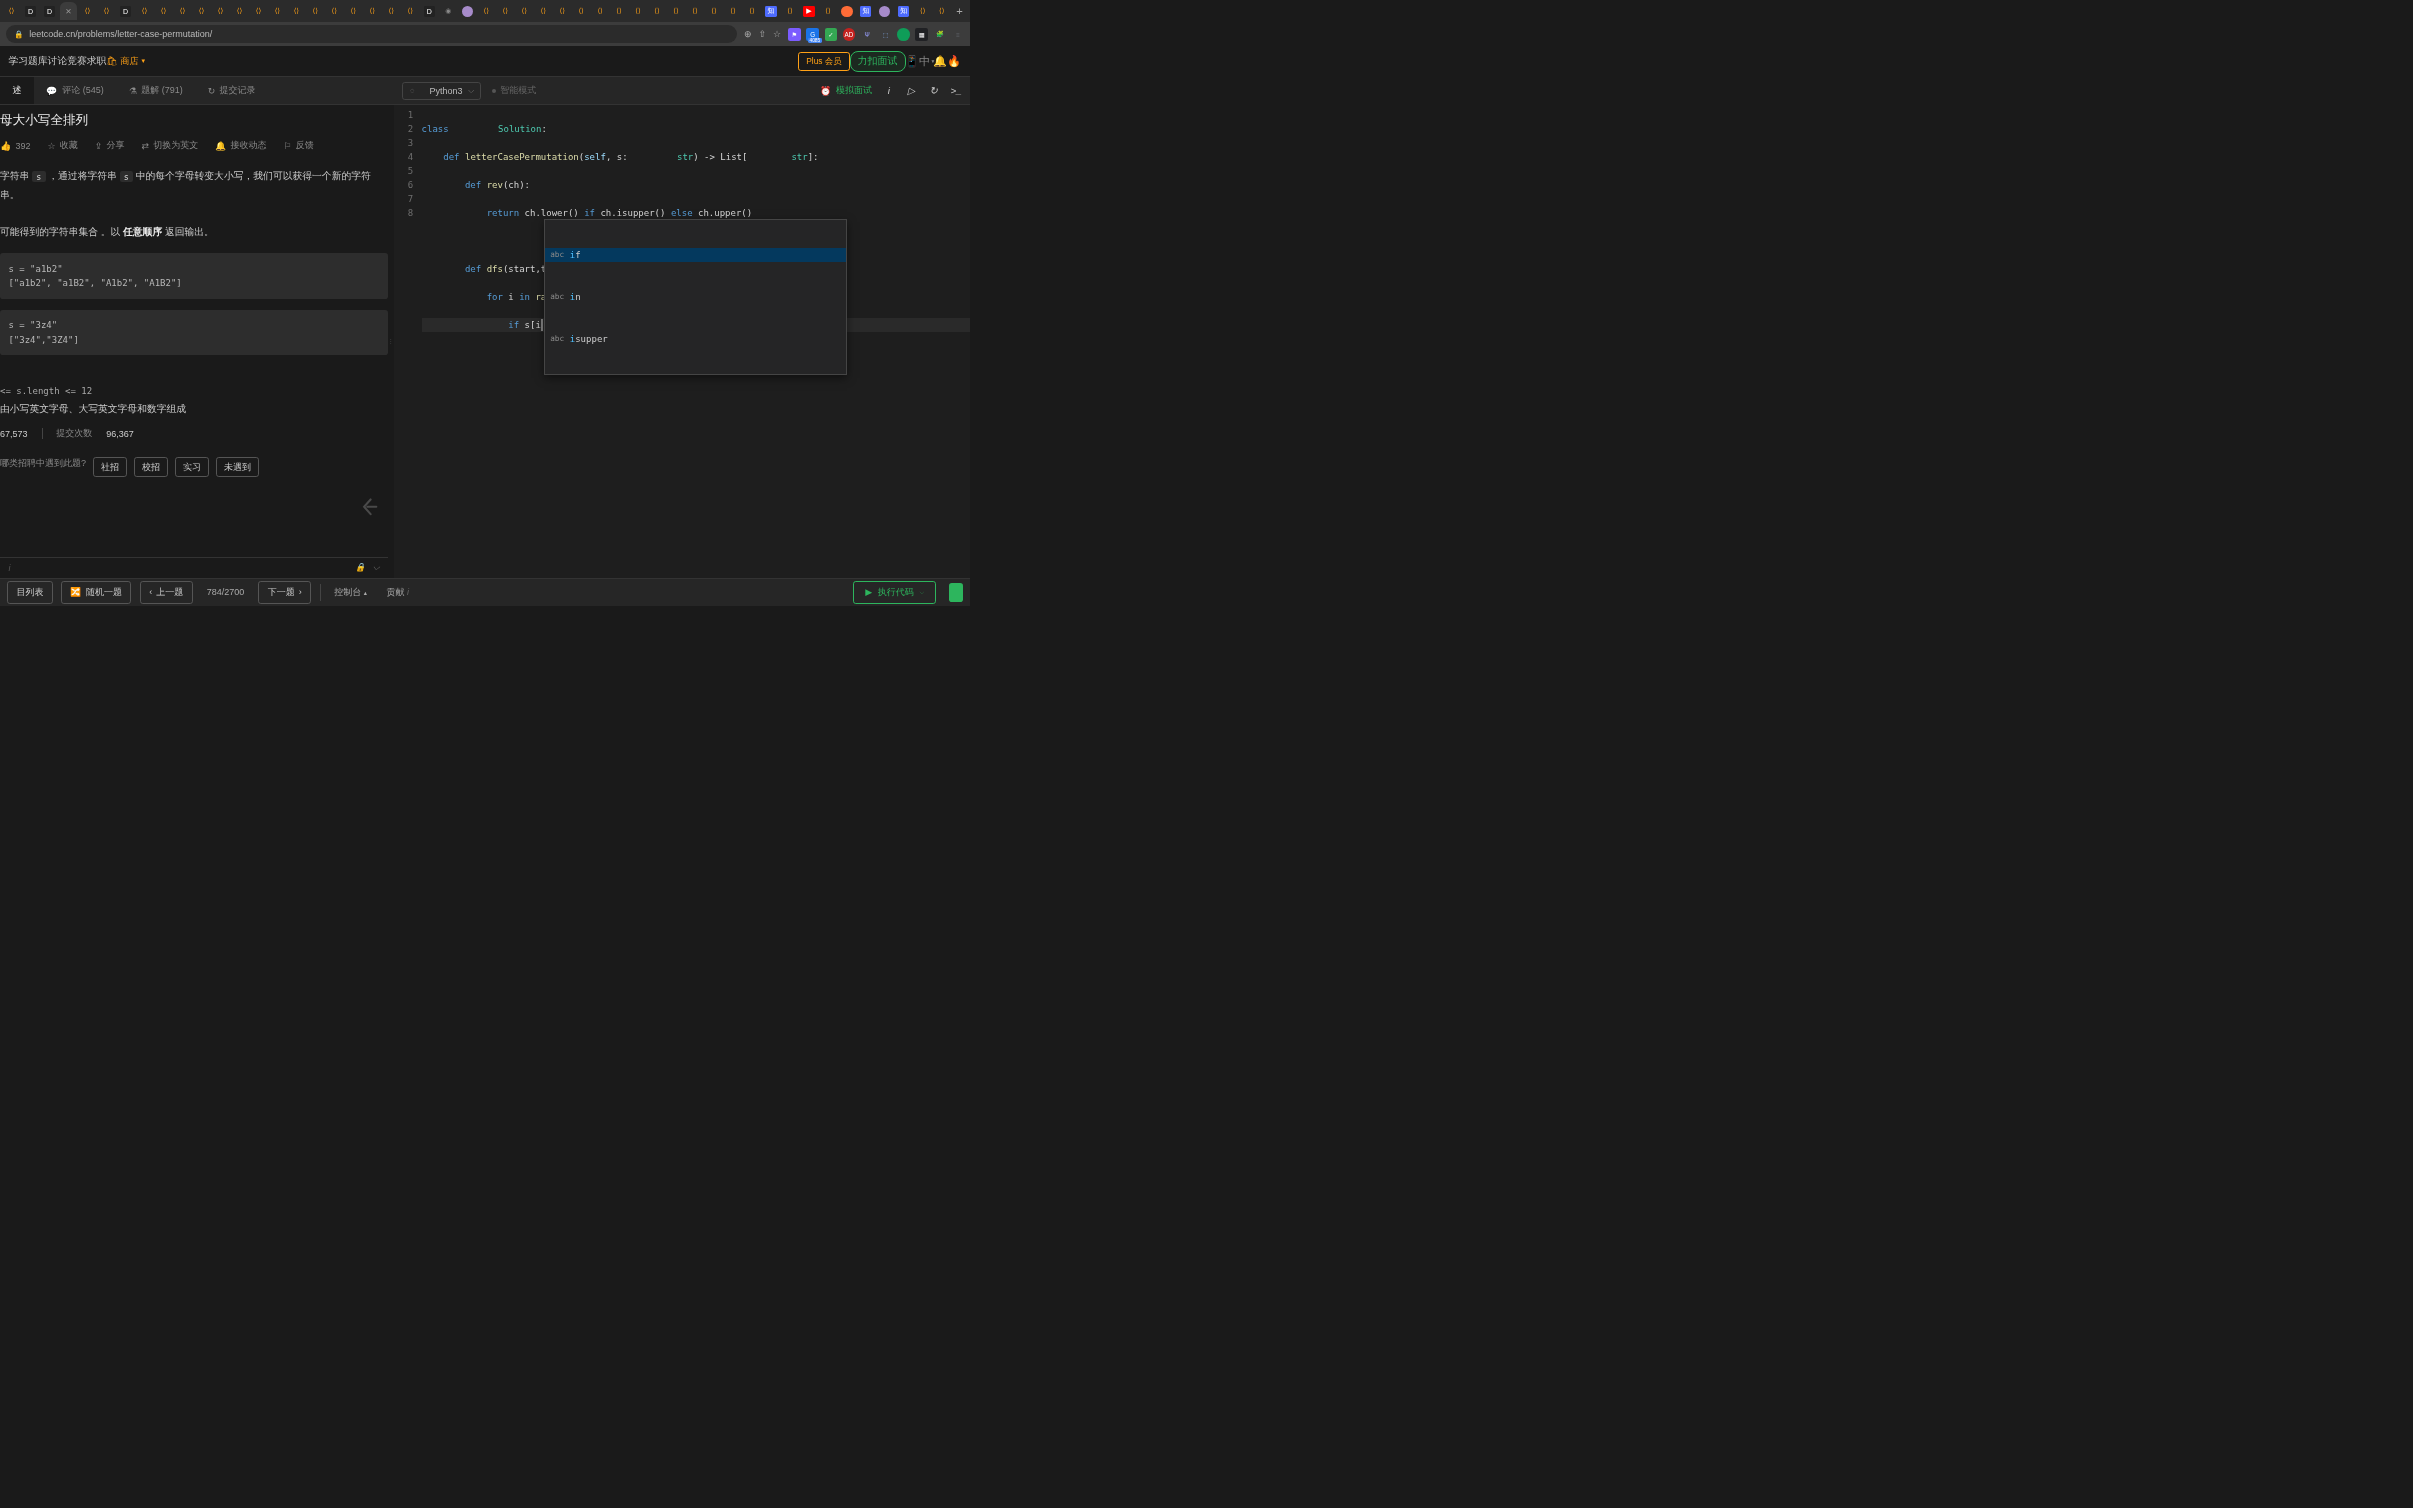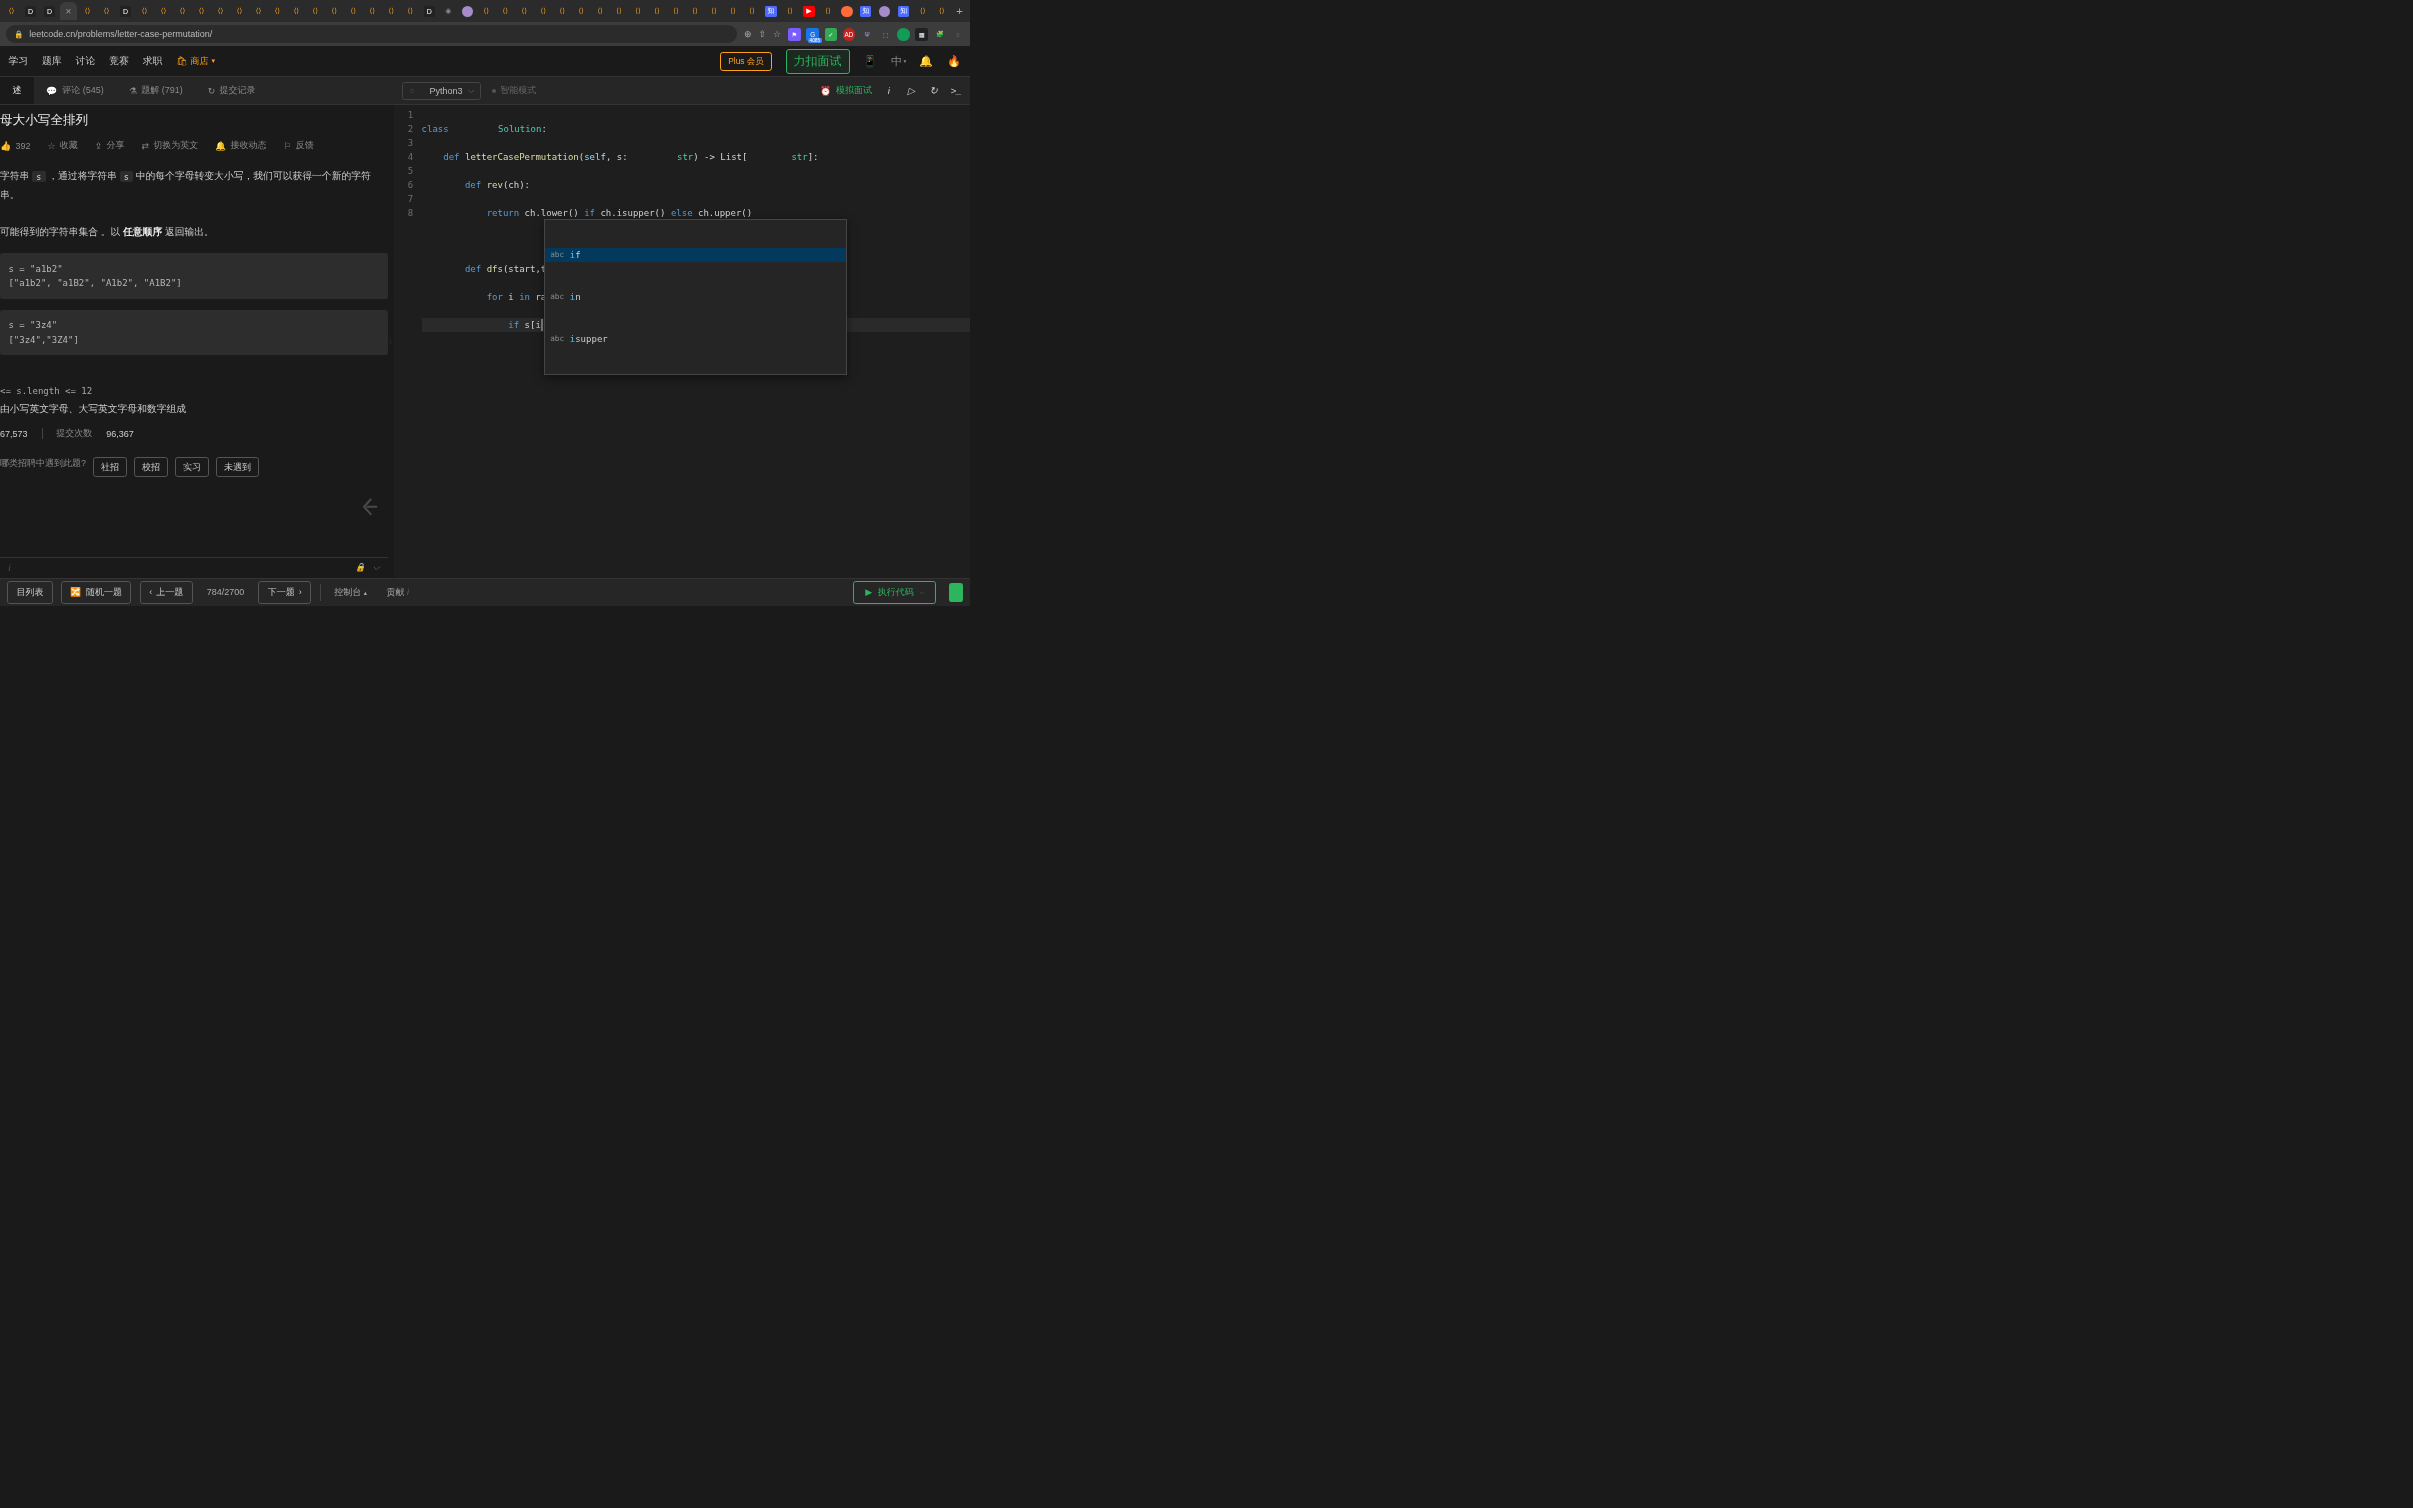--- a/index.html
+++ b/index.html
@@ -115,21 +115,20 @@
     border-radius: 1.4px;
   }
   
   .lc-nav {
     height: 31px;
     background: #1a1a1a;
     border-bottom: 0.7px solid #333;
     display: flex;
     align-items: center;
     padding: 0 8.4px;
-    gap: 14px;
   }
   .lc-nav-item {
     color: #ccc;
     font-size: 9.8px;
   }
   .lc-store {
     color: #ffa116;
     display: flex;
     align-items: center;
     gap: 2.8px;
@@ -140,22 +139,22 @@
     color: #ffa116;
     padding: 2.8px 7px;
     border-radius: 2.8px;
     font-size: 8.4px;
   }
   .interview-btn {
     border: 0.7px solid #2db55d;
     background: rgba(45,181,93,0.1);
     color: #2db55d;
     padding: 2.8px 7px;
-    border-radius: 3px;
-    font-size: 12px;
+    border-radius: 8px;
+    font-size: 10px;
   }
   .nav-icon {
     width: 14px;
     height: 14px;
     color: #888;
     font-size: 11.2px;
     display: flex;
     align-items: center;
     justify-content: center;
   }

